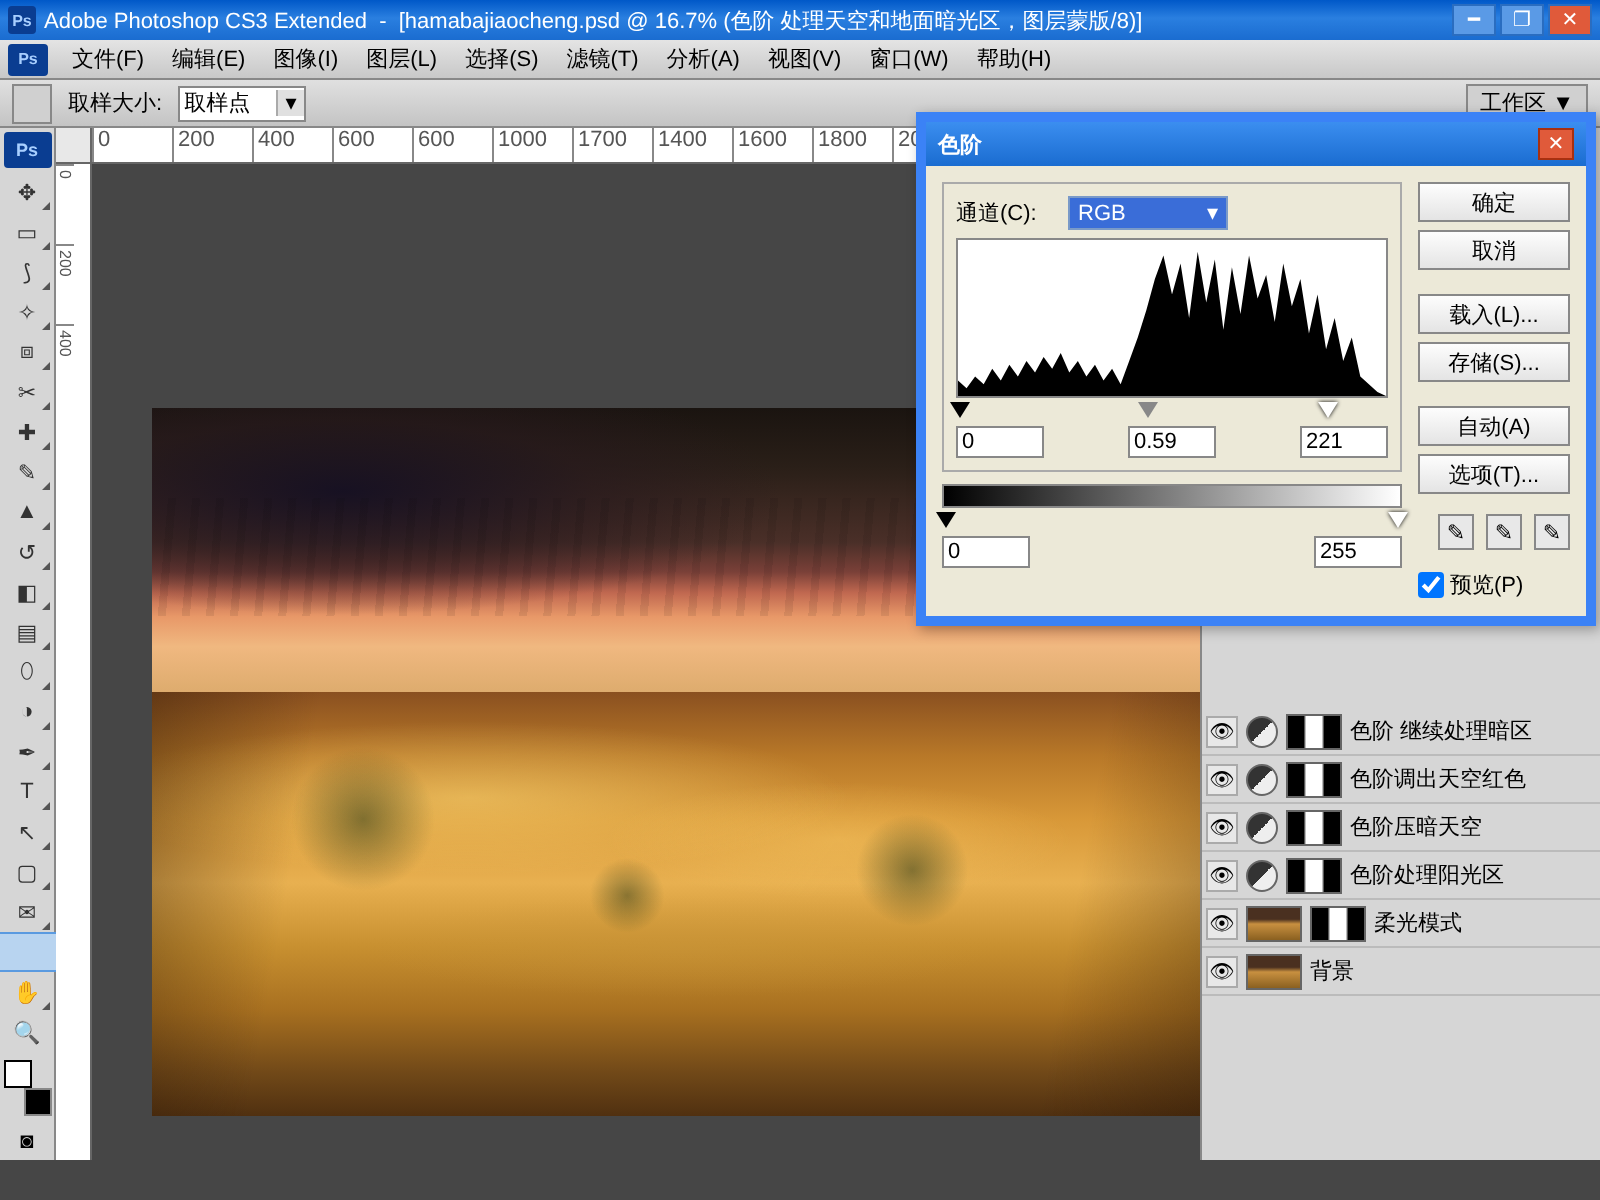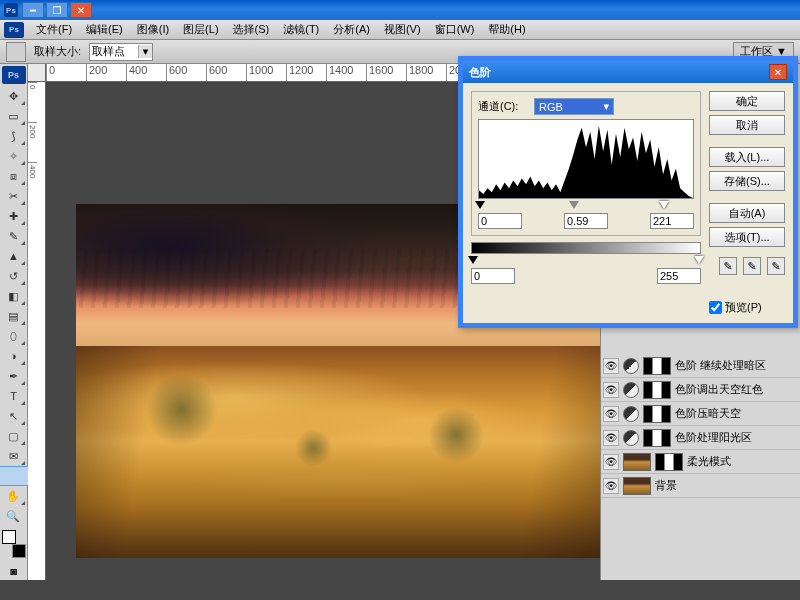--- a/index.html
+++ b/index.html
@@ -70,27 +70,28 @@
 .histo svg{width:100%;height:100%}
 .sliders{height:10px;position:relative;margin-bottom:2px}
 .tri{position:absolute;top:0;width:0;height:0;border-left:5px solid transparent;border-right:5px solid transparent;border-top:8px solid #000}
 .tri.gray{border-top-color:#888}
 .tri.white{border-top-color:#fff;filter:drop-shadow(0 0 1px #000)}
 .numrow{display:flex;justify-content:space-between;gap:6px}
 .numrow input{width:44px;border:1px solid #888;padding:1px 2px;font-size:11px}
 .grad{height:12px;border:1px solid #888;background:linear-gradient(90deg,#000,#fff);margin:4px 0 2px}
 .eyedrop-row{display:flex;gap:6px;justify-content:flex-end;margin-top:6px}
 .eyed{width:18px;height:18px;border:1px solid #888;background:#e8e8e8;display:flex;align-items:center;justify-content:center;font-size:11px}
-.chk{display:flex;align-items:center;gap:3px;margin-top:21px}
+.chk{display:flex;align-items:center;gap:3px;margin-top:6px}
 </style>
 </head>
 <body>
 
 <div class="titlebar">
   <div class="ps-badge">Ps</div>
+  <div class="title"><span>Adobe Photoshop CS3 Extended</span> &nbsp;-&nbsp; <span>[hamabajiaocheng.psd @ 16.7% (色阶 处理天空和地面暗光区，图层蒙版/8)]</span></div>
   <div class="win-btns">
     <div class="win-btn">━</div>
     <div class="win-btn">❐</div>
     <div class="win-btn close">✕</div>
   </div>
 </div>
 
 <div class="menubar">
   <div class="menu-icon">Ps</div>
   <span class="mitem">文件(F)</span>
@@ -150,21 +151,21 @@
 
   <div class="canvas-area">
     <div class="ruler-corner"></div>
     <div class="ruler-h" id="rulerH">
         <div class="tick">0</div>
         <div class="tick">200</div>
         <div class="tick">400</div>
         <div class="tick">600</div>
         <div class="tick">600</div>
         <div class="tick">1000</div>
-        <div class="tick">1200</div>
+        <div class="tick">1700</div>
         <div class="tick">1400</div>
         <div class="tick">1600</div>
         <div class="tick">1800</div>
         <div class="tick">2000</div>
         <div class="tick">2200</div>
         <div class="tick">2400</div>
         <div class="tick">2600</div>
       </div>
     <div class="ruler-v" id="rulerV">
         <div class="vt">0</div>

